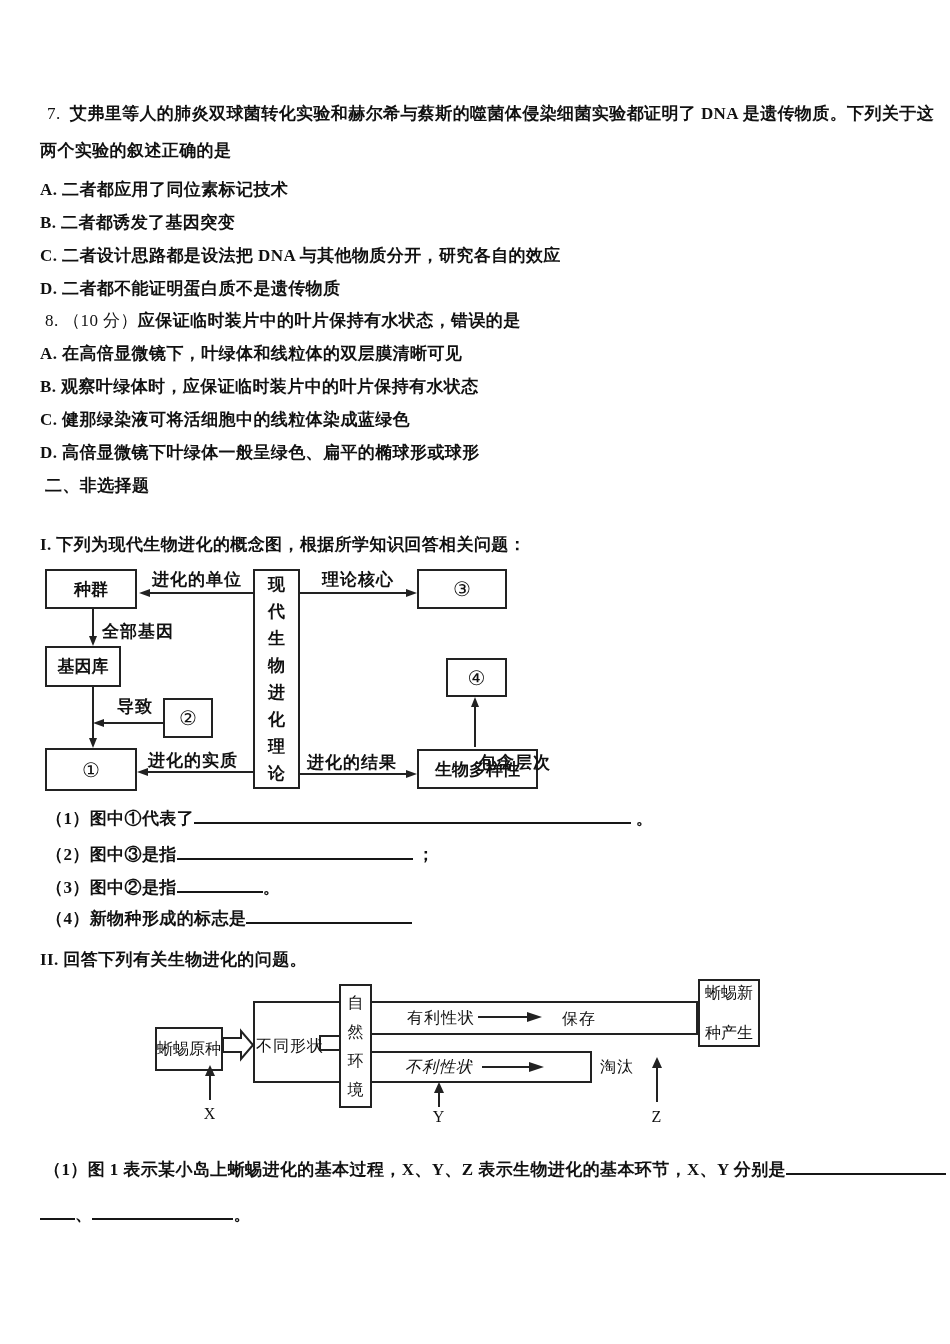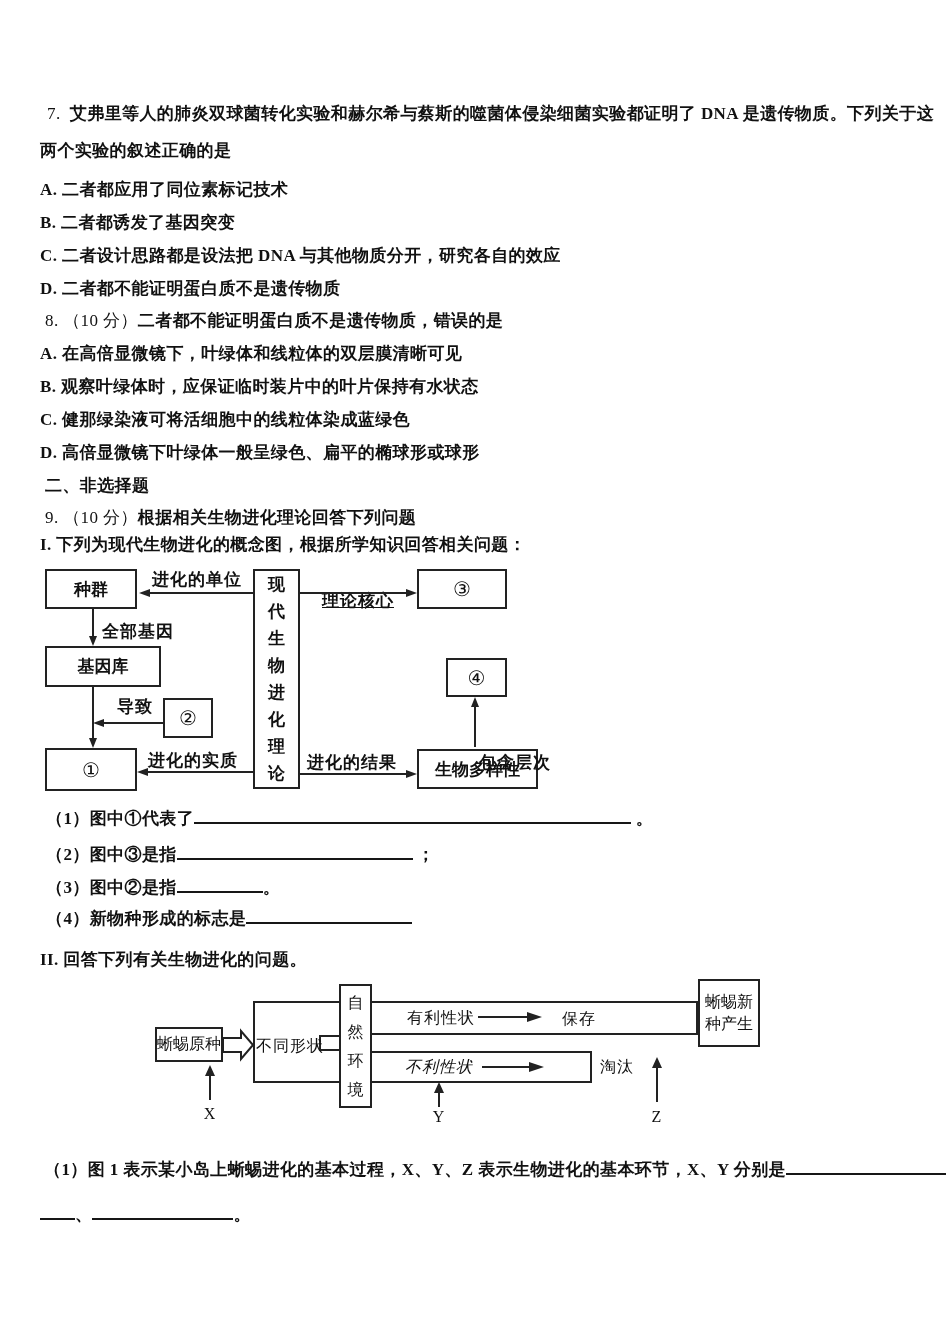--- a/index.html
+++ b/index.html
@@ -25,47 +25,46 @@
 
 <div class="page">
 
   <div class="line" style="left:47px;top:102px;"><span class="num">7.  </span><span>艾弗里等人的肺炎双球菌转化实验和赫尔希与蔡斯的噬菌体侵染细菌实验都证明了 DNA 是遗传物质。下列关于这</span></div>
   <div class="line" style="left:40px;top:139px;">两个实验的叙述正确的是</div>
   <div class="line" style="left:40px;top:178px;">A. 二者都应用了同位素标记技术</div>
   <div class="line" style="left:40px;top:211px;">B. 二者都诱发了基因突变</div>
   <div class="line" style="left:40px;top:244px;">C. 二者设计思路都是设法把 DNA 与其他物质分开，研究各自的效应</div>
   <div class="line" style="left:40px;top:277px;">D. 二者都不能证明蛋白质不是遗传物质</div>
 
-  <div class="line" style="left:45px;top:309px;"><span class="num">8. （10 分）</span><span>二者都不能证明蛋白质不是遗传物质，错误的是</span></div>
+  <div class="line" style="left:45px;top:309px;"><span class="num">8. （10 分）</span><span>应保证临时装片中的叶片保持有水状态，错误的是</span></div>
   <div class="line" style="left:40px;top:342px;">A. 在高倍显微镜下，叶绿体和线粒体的双层膜清晰可见</div>
   <div class="line" style="left:40px;top:375px;">B. 观察叶绿体时，应保证临时装片中的叶片保持有水状态</div>
   <div class="line" style="left:40px;top:408px;">C. 健那绿染液可将活细胞中的线粒体染成蓝绿色</div>
   <div class="line" style="left:40px;top:441px;">D. 高倍显微镜下叶绿体一般呈绿色、扁平的椭球形或球形</div>
 
   <div class="line" style="left:45px;top:474px;">二、非选择题</div>
-  <div class="line" style="left:45px;top:506px;"><span class="num">9. （10 分）</span><span>根据相关生物进化理论回答下列问题</span></div>
   <div class="line" style="left:40px;top:533px;">I. 下列为现代生物进化的概念图，根据所学知识回答相关问题：</div>
 
   <div id="diagram1">
     <div class="d-box" style="left:0;top:4px;width:92px;height:40px;">种群</div>
     <div class="d-label" style="left:100px;top:3px;width:104px;text-align:center;">进化的单位</div>
     <div class="d-box vtext" style="left:208px;top:4px;width:47px;height:220px;line-height:27px;">现
 代
 生
 物
 进
 化
 理
 论</div>
-    <div class="d-label" style="left:270px;top:24px;width:86px;text-align:center;text-decoration:underline;">理论核心</div>
+    <div class="d-label" style="left:270px;top:3px;width:86px;text-align:center;">理论核心</div>
     <div class="d-box" style="left:372px;top:4px;width:90px;height:40px;">
         <span class="circ">③</span>
       </div>
     <div class="d-label" style="left:57px;top:55px;">全部基因</div>
-    <div class="d-box" style="left:0;top:81px;width:116px;height:41px;">基因库</div>
+    <div class="d-box" style="left:0;top:81px;width:76px;height:41px;">基因库</div>
     <div class="d-label" style="left:72px;top:130px;">导致</div>
     <div class="d-box" style="left:118px;top:133px;width:50px;height:40px;">
         <span class="circ">②</span>
       </div>
     <div class="d-box" style="left:0;top:183px;width:92px;height:43px;">
         <span class="circ">①</span>
       </div>
     <div class="d-label" style="left:103px;top:184px;">进化的实质</div>
     <div class="d-label" style="left:262px;top:186px;">进化的结果</div>
     <div class="d-box" style="left:372px;top:184px;width:121px;height:40px;">生物多样性</div>
@@ -119,22 +118,22 @@
 
   <div id="diagram2">
     <div class="d-box" style="left:103px;top:26px;width:112px;height:82px;"></div>
     <div class="d-box" style="left:200px;top:26px;width:348px;height:34px;"></div>
     <div class="d-box" style="left:200px;top:76px;width:242px;height:32px;"></div>
     <div class="d-box" style="left:169px;top:60px;width:24px;height:16px;"></div>
     <div class="d-box vtext" style="left:189px;top:9px;width:33px;height:124px;line-height:29px;">自
 然
 环
 境</div>
-    <div class="d-box" style="left:5px;top:52px;width:68px;height:35px;">蜥蜴原种</div>
-    <div class="d-box vtext" style="left:548px;top:4px;width:62px;height:68px;line-height:22px;">蜥蜴新
+    <div class="d-box" style="left:5px;top:52px;width:68px;height:44px;">蜥蜴原种</div>
+    <div class="d-box vtext" style="left:548px;top:4px;width:62px;height:68px;line-height:40px;">蜥蜴新
 种产生</div>
     <div class="d-label" style="left:106px;top:61px;">不同形状</div>
     <div class="d-label" style="left:257px;top:33px;">有利性状</div>
     <div class="d-label" style="left:412px;top:34px;">保存</div>
     <div class="d-label" style="left:255px;top:82px;font-style:italic;">不利性状</div>
     <div class="d-label" style="left:450px;top:82px;">淘汰</div>
     <div class="d-label" style="left:53px;top:130px;width:14px;text-align:center;">X</div>
     <div class="d-label" style="left:282px;top:133px;width:14px;text-align:center;">Y</div>
     <div class="d-label" style="left:500px;top:133px;width:14px;text-align:center;">Z</div>
     <svg class="overlay" width="760" height="160" viewBox="0 0 760 160">

